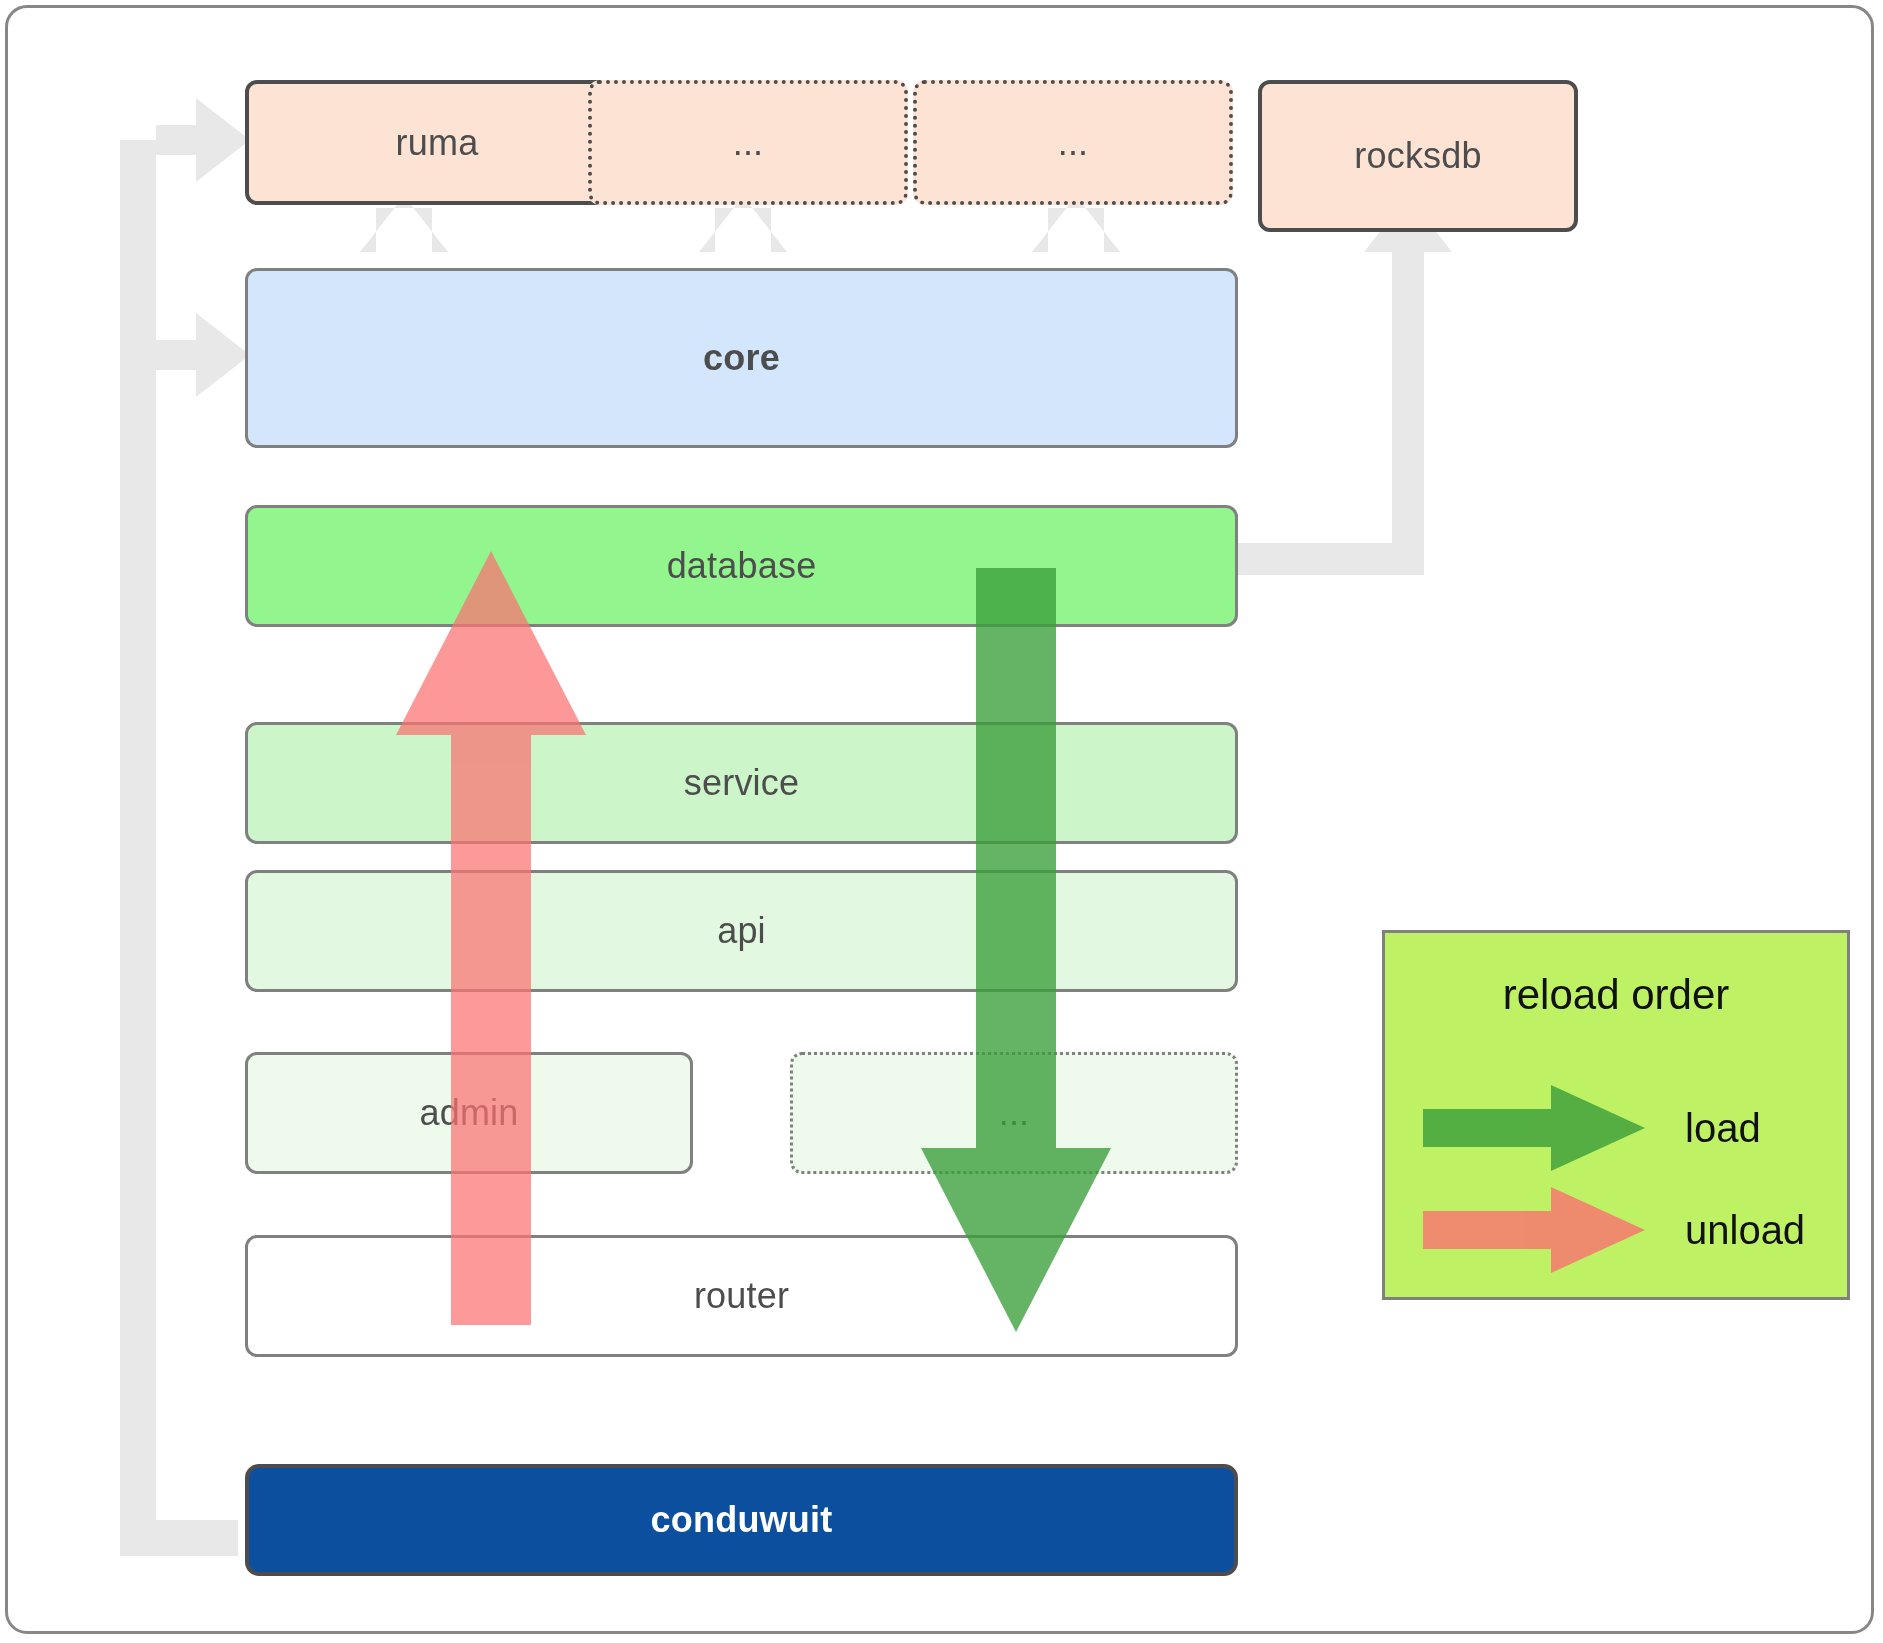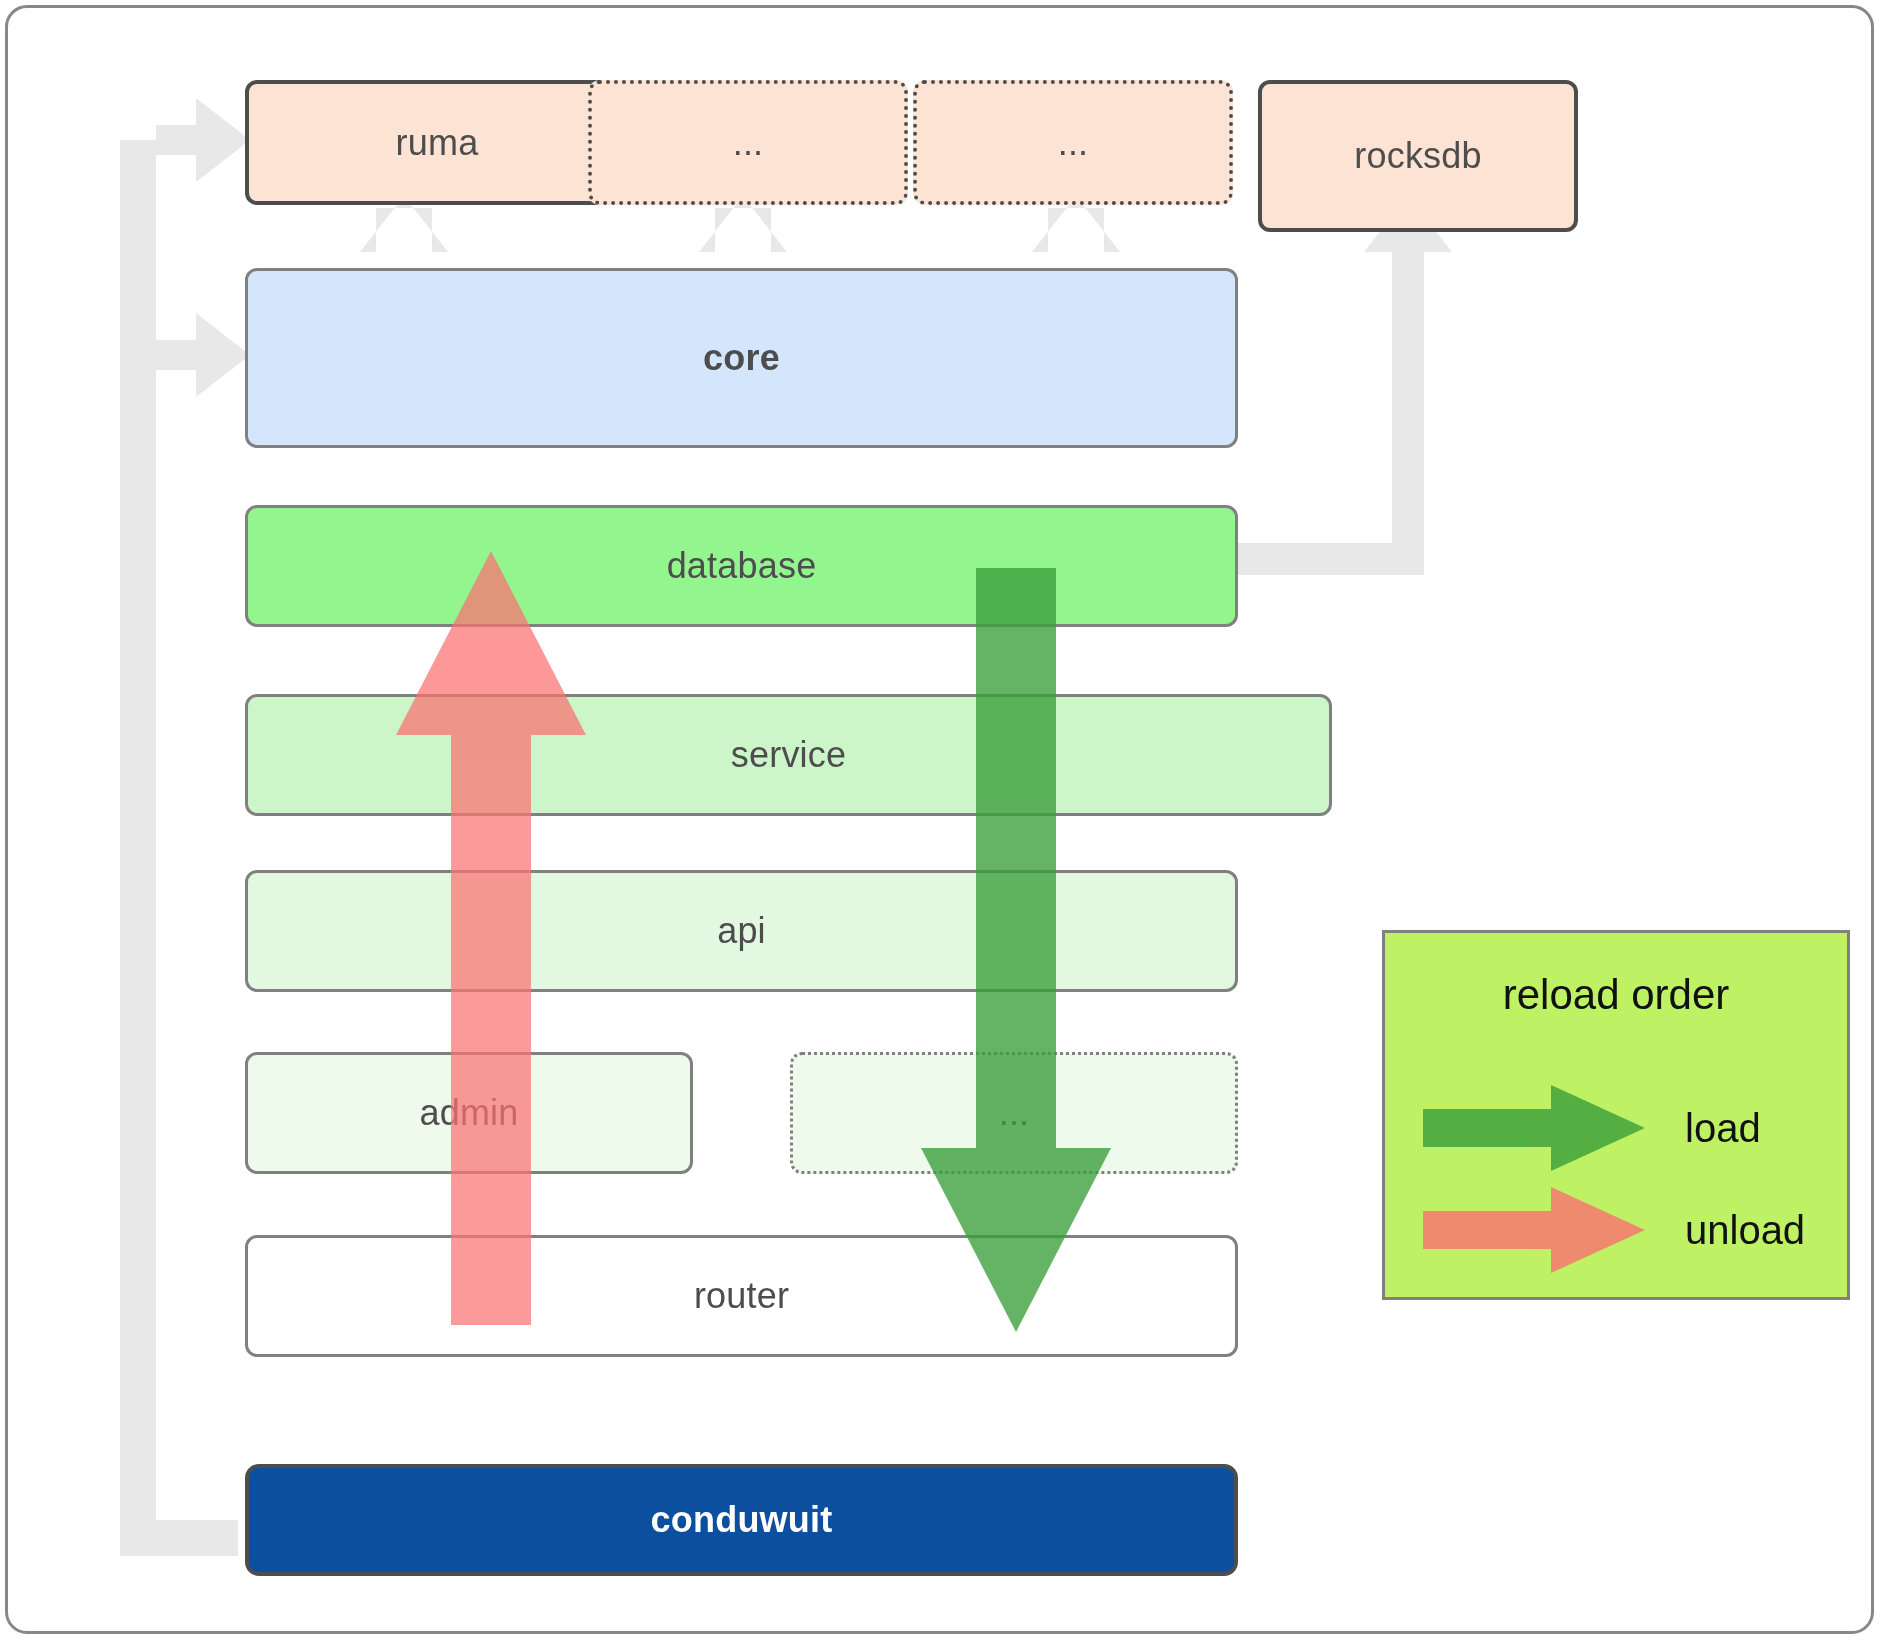--- a/index.html
+++ b/index.html
@@ -114,21 +114,21 @@
   </div>
 
   <div class="node blue solid-gray" style="left:245px;top:268px;width:993px;height:180px;">
     <span class="lbl">core</span>
   </div>
 
   <div class="node green-1 solid-gray" style="left:245px;top:505px;width:993px;height:122px;">
     <span class="lbl">database</span>
   </div>
 
-  <div class="node green-2 solid-gray" style="left:245px;top:694px;width:1087px;height:122px;">
+  <div class="node green-2 solid-gray" style="left:245px;top:722px;width:993px;height:122px;">
     <span class="lbl">service</span>
   </div>
 
   <div class="node green-3 solid-gray" style="left:245px;top:870px;width:993px;height:122px;">
     <span class="lbl">api</span>
   </div>
 
   <div class="node green-4 solid-gray" style="left:245px;top:1052px;width:448px;height:122px;">
     <span class="lbl">admin</span>
   </div>

